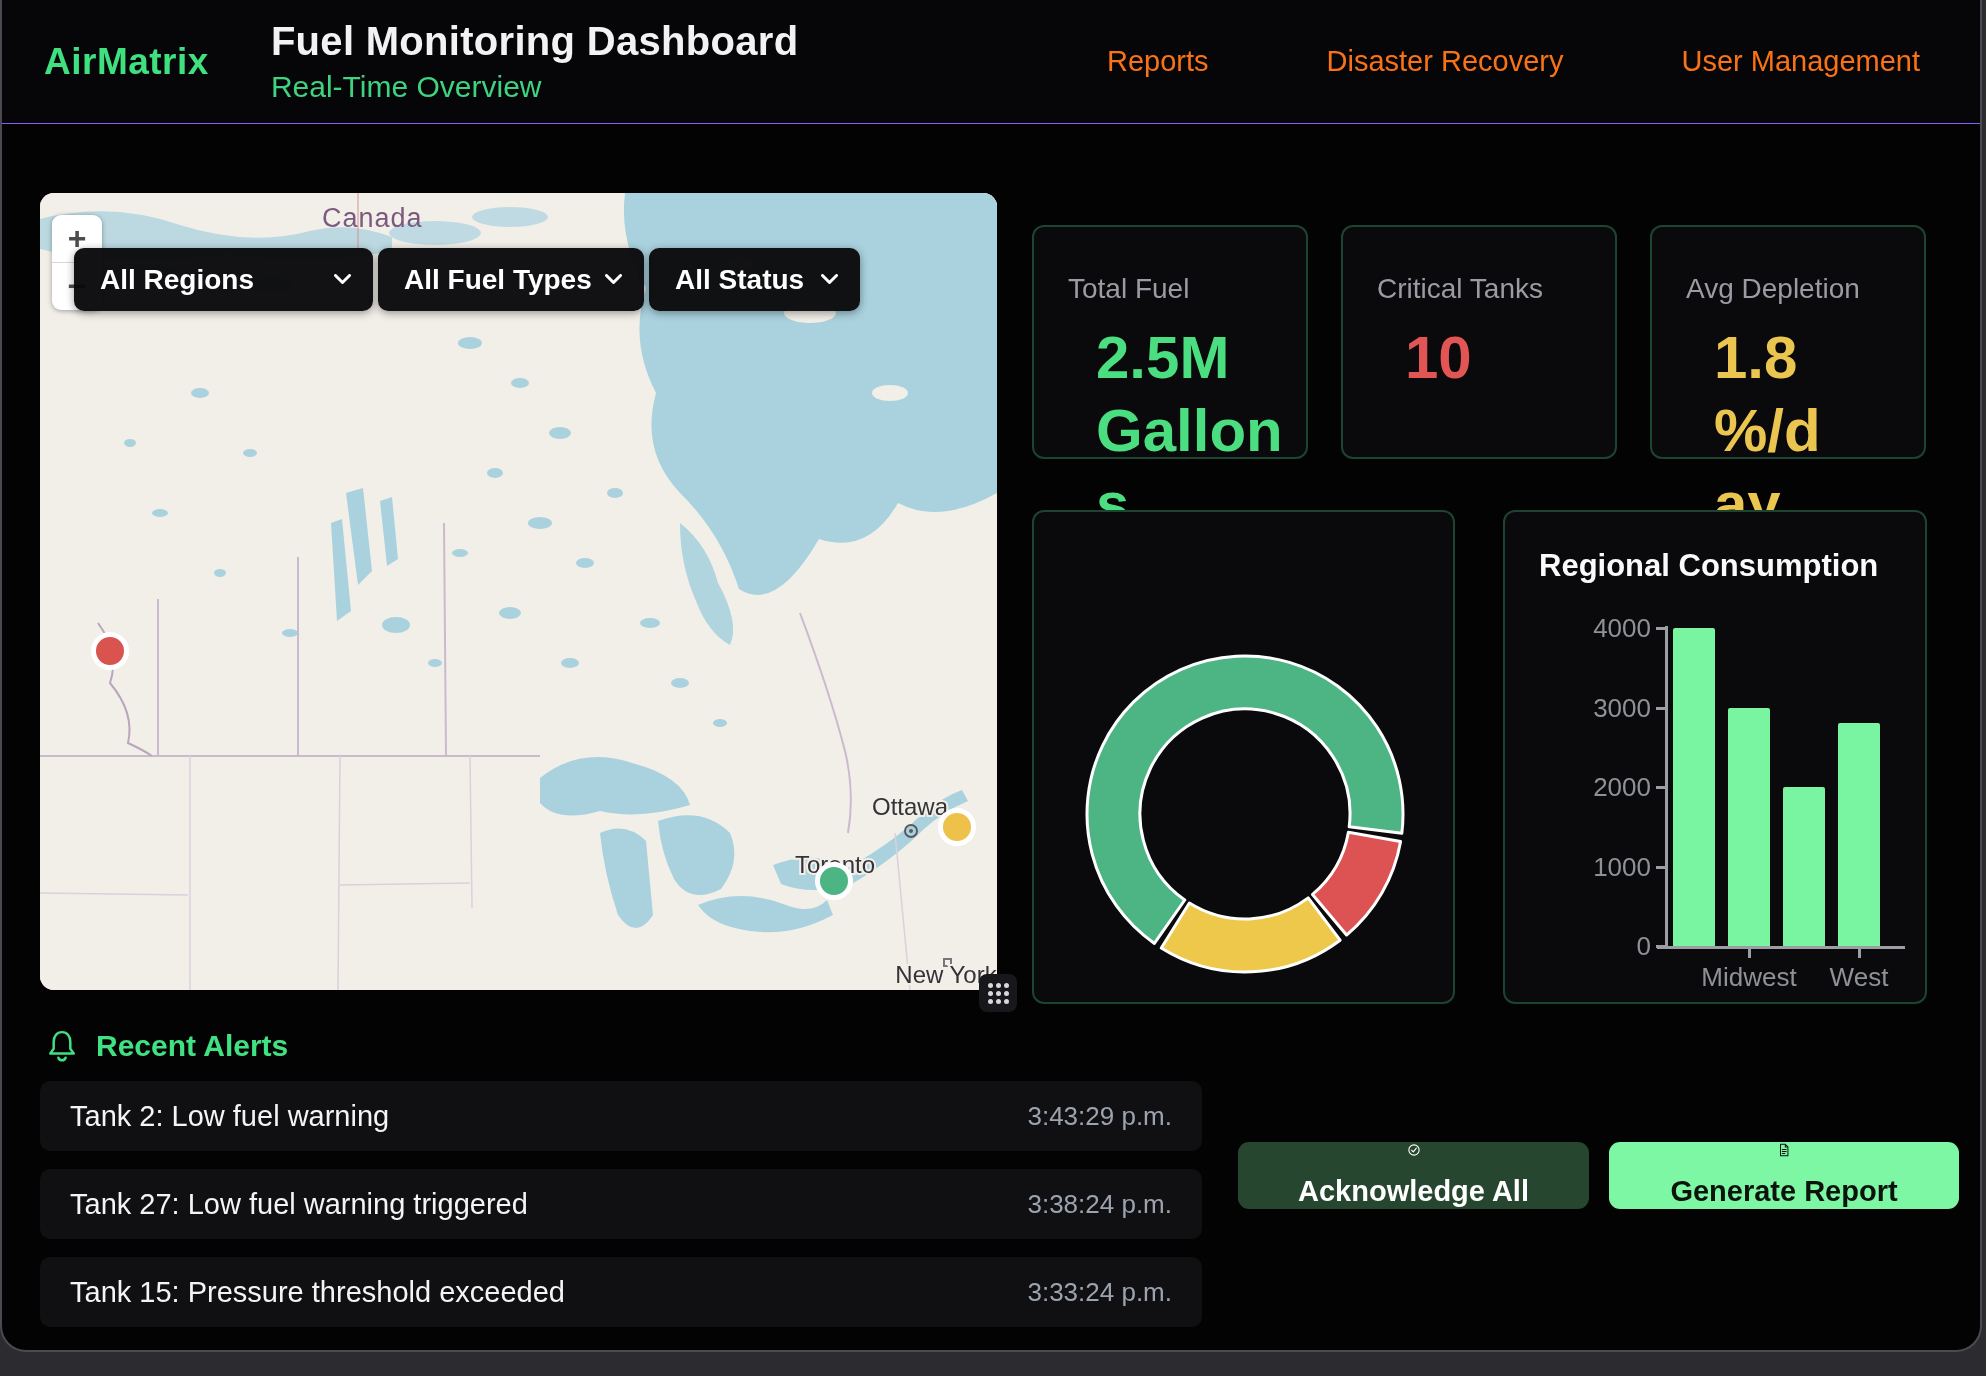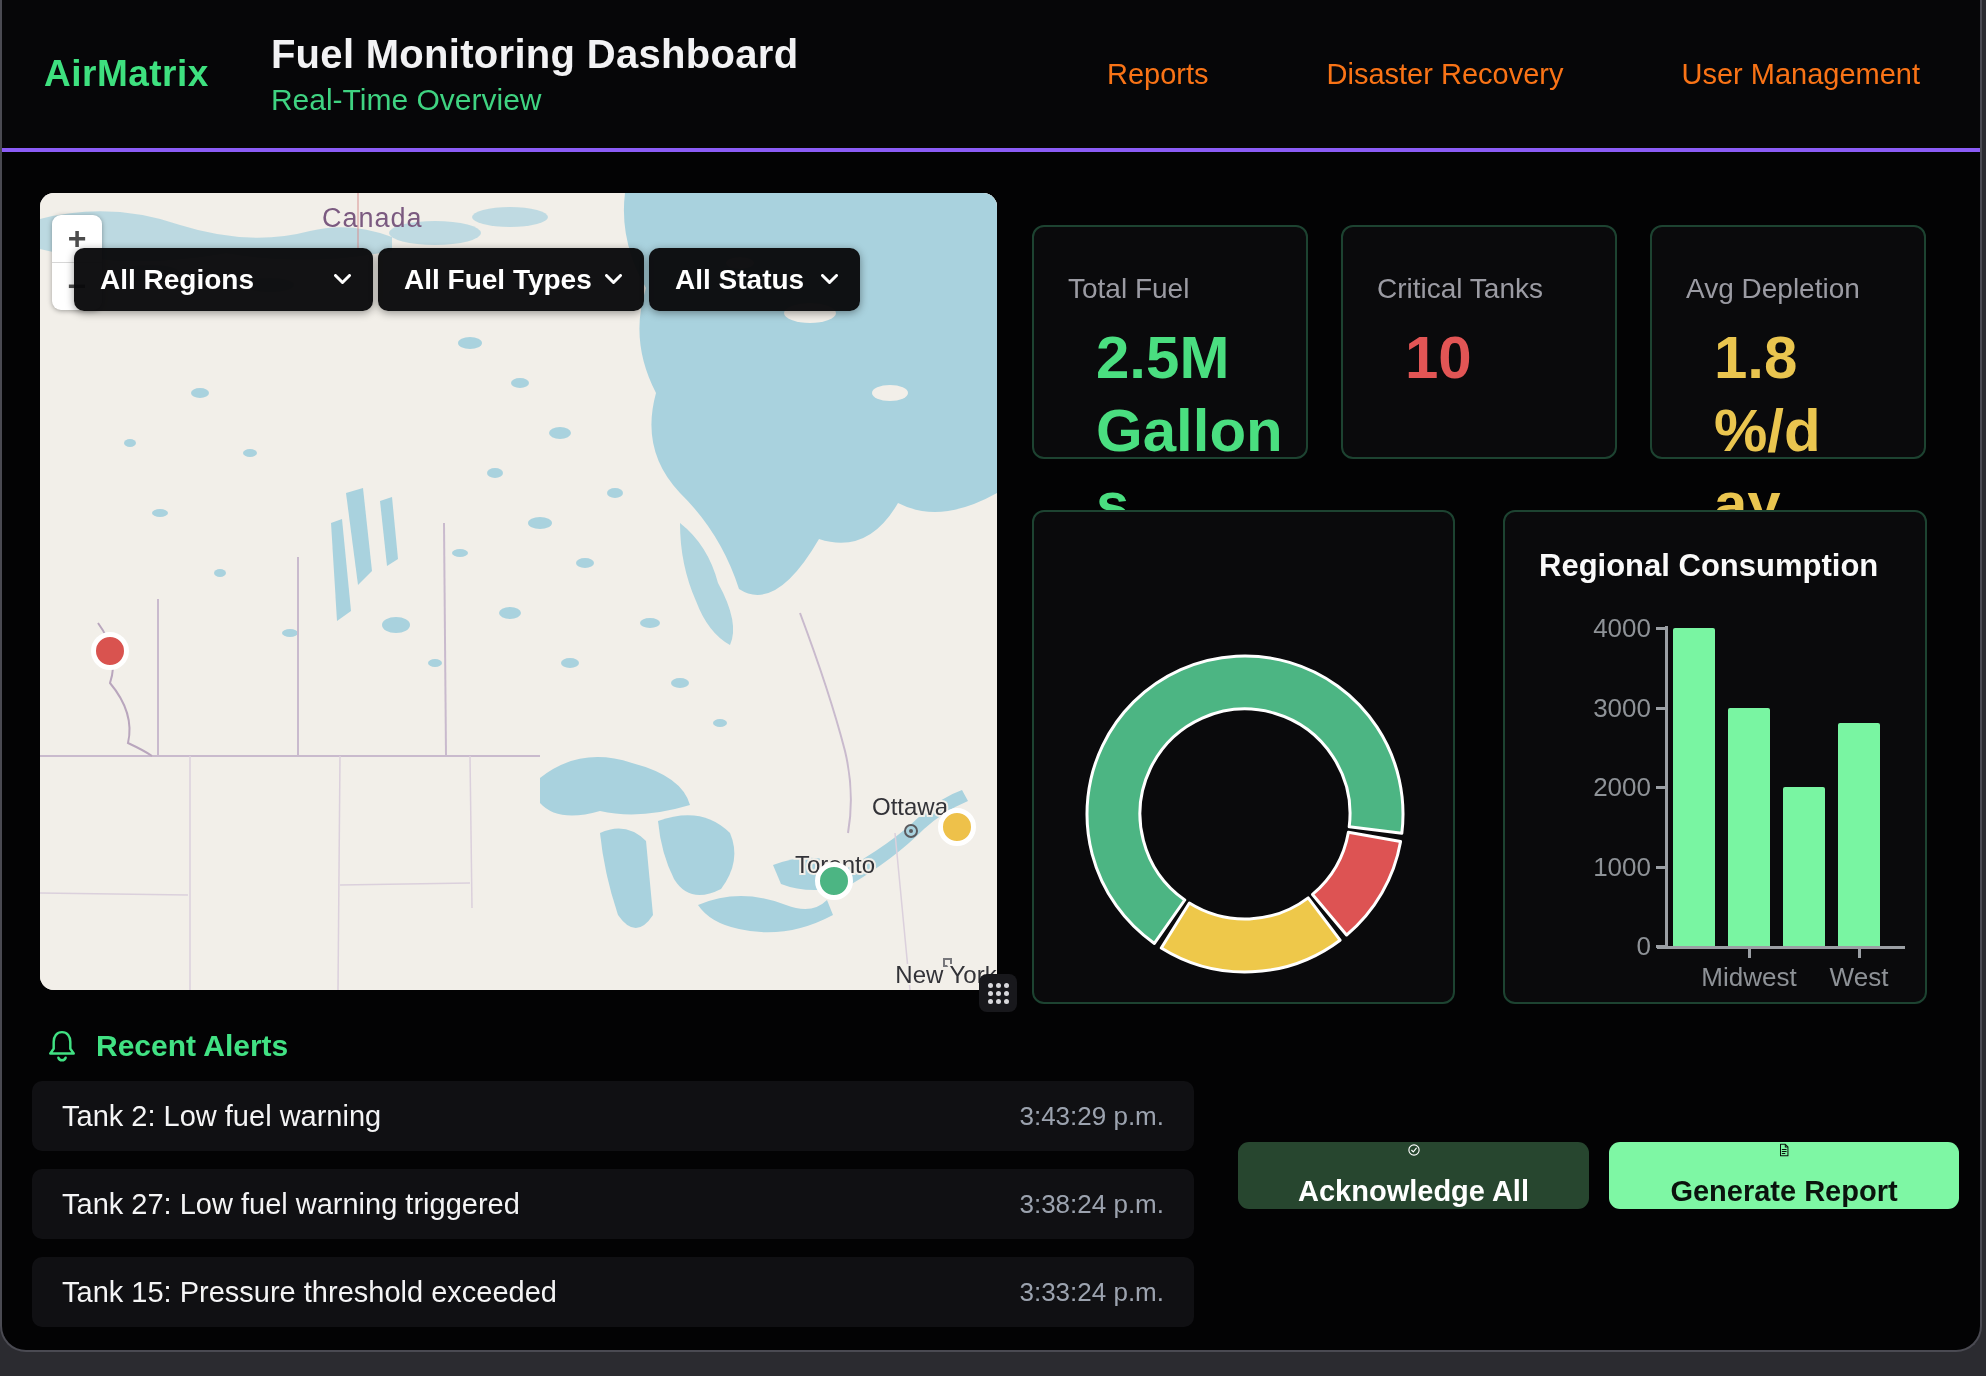--- a/index.html
+++ b/index.html
@@ -1,21 +1,21 @@
 <!DOCTYPE html>
 <html><head>
 <meta charset="utf-8">
 <style>
   html,body{margin:0;padding:0;background:#2b2b30;width:1986px;height:1376px;overflow:hidden;
     font-family:"Liberation Sans","DejaVu Sans",sans-serif;}
   .app{position:absolute;left:0;top:0;width:1982px;height:1352px;background:#030304;
     border:2px solid #4a4a52;border-top:none;border-radius:0 0 26px 26px;overflow:hidden;box-sizing:border-box;}
   
-  .header{position:absolute;left:0;top:0;right:0;height:152px;background:#060608;
-    border-bottom:4px solid #8b5cf6;display:flex;align-items:center;padding:0 42px;box-sizing:border-box;}
+  .header{position:absolute;left:0;top:0;right:0;height:124px;background:#060608;
+    border-bottom:1px solid #8b5cf6;display:flex;align-items:center;padding:0 42px;box-sizing:border-box;}
   .logo{font-size:37px;font-weight:bold;color:#3ee07f;margin-right:62px;letter-spacing:.5px;}
   .titleblock{display:flex;flex-direction:column;gap:6px;}
   .page-title{font-size:40px;font-weight:bold;color:#f2f2f4;letter-spacing:.3px;}
   .page-subtitle{font-size:30px;color:#3fd381;}
   .nav{margin-left:auto;display:flex;gap:118px;padding-right:18px;}
   .nav-item{font-size:29px;color:#f97316;cursor:pointer;white-space:nowrap;}
   
   .map-panel{position:absolute;left:38px;top:193px;width:957px;height:797px;border-radius:14px;
     overflow:hidden;background:#f2efe9;z-index:1;}
   .zoom-ctl{position:absolute;left:12px;top:22px;width:50px;background:#fff;border-radius:9px;
@@ -42,21 +42,21 @@
   .chart-title{position:absolute;left:34px;top:36px;font-size:31px;font-weight:bold;color:#fafafa;}
   .donut-card{left:1030px;top:510px;width:423px;height:494px;}
   .bar-card{left:1501px;top:510px;width:424px;height:494px;}
   .axis{position:absolute;background:#9b9fa4;}
   .ytick-label{position:absolute;width:120px;text-align:right;font-size:26px;color:#8e9297;}
   .xtick-label{position:absolute;width:160px;text-align:center;font-size:26px;color:#8e9297;}
   .bar{position:absolute;width:42px;border-radius:2px 2px 0 0;}
   
   .alerts-head{position:absolute;left:44px;top:1028px;display:flex;align-items:center;gap:18px;}
   .alerts-title{font-size:30px;font-weight:bold;color:#41e183;}
-  .alerts-list{position:absolute;left:30px;top:1081px;width:1162px;display:flex;flex-direction:column;gap:18px;}
+  .alerts-list{position:absolute;left:38px;top:1081px;width:1162px;display:flex;flex-direction:column;gap:18px;}
   .alert-row{height:70px;background:#101013;border-radius:10px;display:flex;align-items:center;
     justify-content:space-between;padding:0 30px;cursor:pointer;}
   .alert-text{font-size:29px;color:#f4f4f5;}
   .alert-time{font-size:26px;color:#9ca3af;}
   
   .btn{position:absolute;top:1142px;height:67px;border-radius:11px;display:flex;align-items:center;
     justify-content:center;gap:18px;font-size:29px;font-weight:bold;cursor:pointer;border:none;flex-direction:column;}
   .btn-ack{left:1236px;width:351px;background:#27462f;color:#fff;}
   .btn-gen{left:1607px;width:350px;background:#7ef7a4;color:#0b130d;}
 </style>

